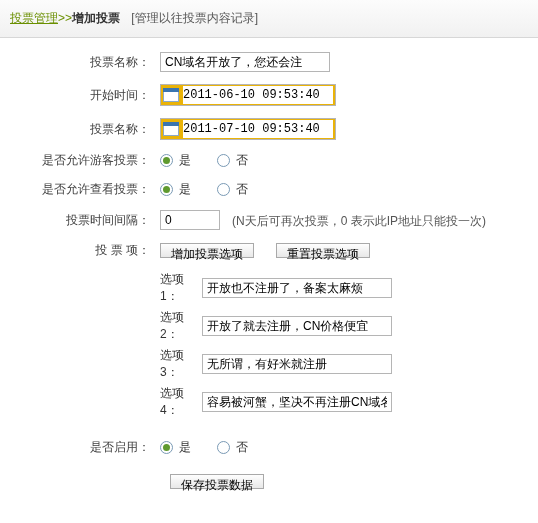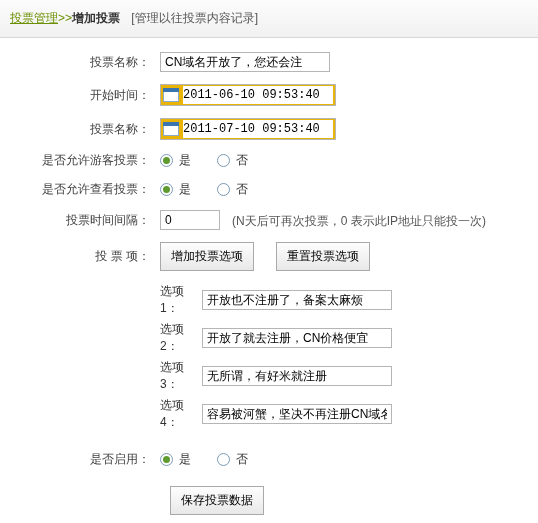--- a/index.html
+++ b/index.html
@@ -88,21 +88,21 @@
     position: absolute;
     top: 2px; left: 2px;
     width: 7px; height: 7px;
     border-radius: 50%;
     background: #5f9a2f;
   }
   .btn {
     font-family: inherit;
     font-size: 12px;
     padding: 2px 10px;
-    height: 29px;
+    height: 15px;
     background: linear-gradient(#fefefe, #e8e8e8);
     border: 1px solid #a9a9a9;
     cursor: pointer;
   }
   .hint { color: #555; font-size: 12px; margin-left: 6px; }
   .opt-label { width: 42px; text-align: left; }
   .opt-input { width: 190px; }
   .options-block .row { margin-bottom: 4px; }
   .submit-row { margin-top: 18px; margin-left: 160px; }
 </style>

